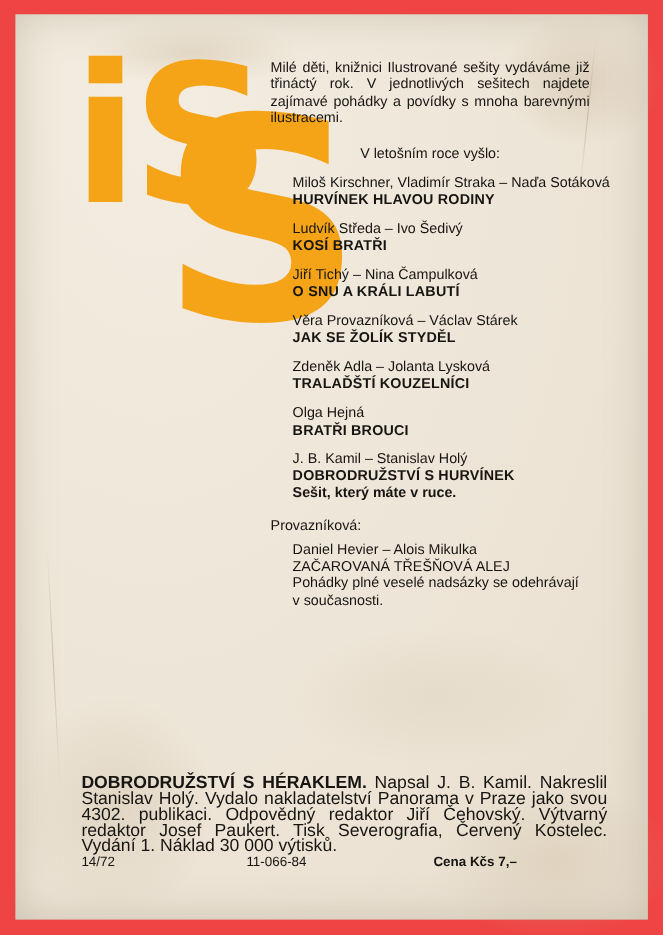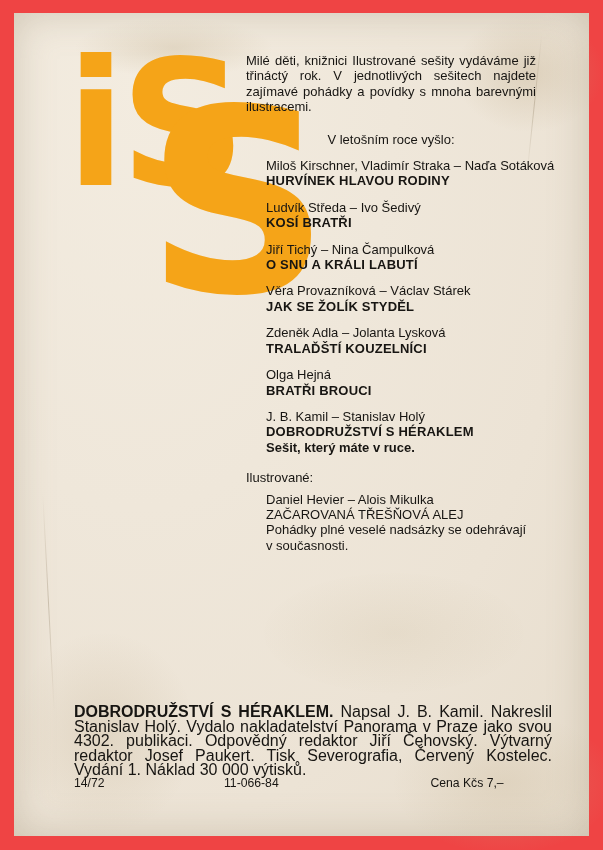--- a/index.html
+++ b/index.html
@@ -138,21 +138,21 @@
     position: absolute;
     left: 60px;
     top: 763px;
     width: 478px;
     font-size: 12.2px;
     color: #171512;
     display: flex;
   }
   .codes .c-left { width: 150px; }
   .codes .c-mid { width: 170px; }
-  .codes .c-right { flex: 1; text-align: center; padding-right: 12px; }
+  .codes .c-right { flex: 1; text-align: left; padding-right: 12px; font-weight: bold; }
 </style>
 </head>
 <body>
 
 <div class="page">
   <div class="paper">
 
     <div class="stain s1"></div>
     <div class="stain s2"></div>
     <div class="stain s3"></div>
@@ -197,25 +197,25 @@
         <div class="title">TRALAĎŠTÍ KOUZELNÍCI</div>
       </div>
 
       <div class="entry">
         <div class="authors">Olga Hejná</div>
         <div class="title">BRATŘI BROUCI</div>
       </div>
 
       <div class="entry">
         <div class="authors">J. B. Kamil – Stanislav Holý</div>
-        <div class="title">DOBRODRUŽSTVÍ S HÉRAKLEM</div>
+        <div class="title">DOBRODRUŽSTVÍ S HURVÍNEK</div>
         <div class="note">Sešit, který máte v ruce.</div>
       </div>
 
-      <p class="prep-lead">Ilustrované:</p>
+      <p class="prep-lead">Provazníková:</p>
 
       <div class="prep">
         <div class="authors">Daniel Hevier – Alois Mikulka</div>
         <div class="title">ZAČAROVANÁ TŘEŠŇOVÁ ALEJ</div>
         <div class="note">Pohádky plné veselé nadsázky se odehrávají v současnosti.</div>
       </div>
 
     </div>
 
     <div class="colophon">

